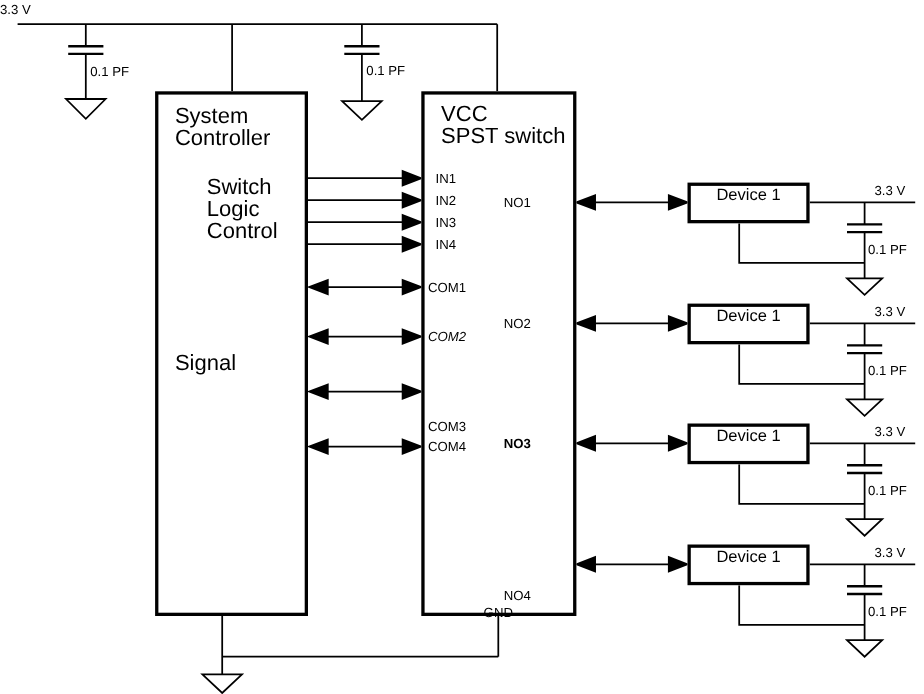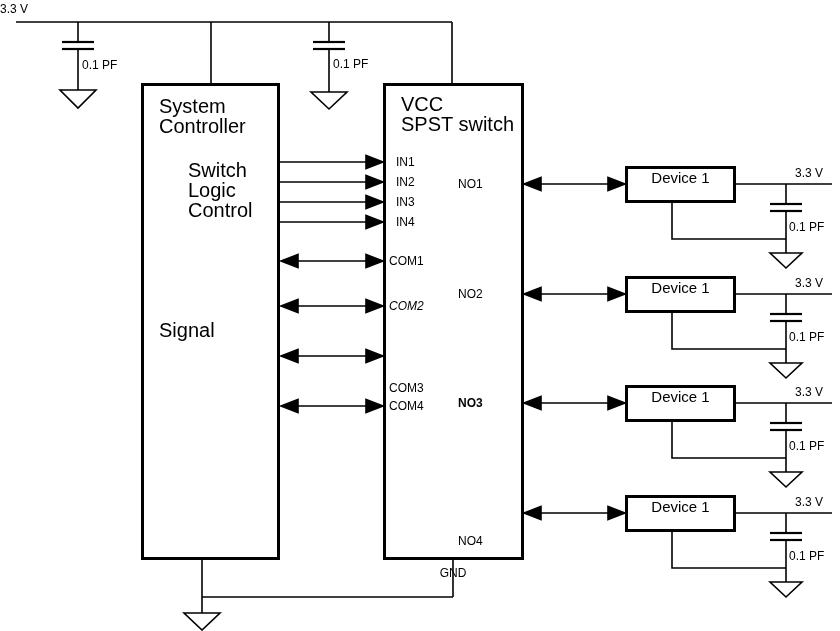--- a/index.html
+++ b/index.html
@@ -187,21 +187,21 @@
   <div class="lbl" style="left:389px;top:252px;">COM1</div>
   <div class="lbl" style="left:389px;top:297px;font-style:italic;">COM2</div>
   <div class="lbl" style="left:389px;top:347px;margin-top:32px;">COM3</div>
   <div class="lbl" style="left:389px;top:397px;">COM4</div>
 
   <div class="lbl pin-right" style="left:458px;top:175px;">NO1</div>
   <div class="lbl pin-right" style="left:458px;top:285px;">NO2</div>
   <div class="lbl pin-right" style="left:458px;top:394px;font-weight:bold;">NO3</div>
   <div class="lbl pin-right" style="left:458px;top:504px;margin-top:28px;">NO4</div>
 
-  <div class="lbl pin-center" style="left:429px;top:564px;width:48px;">GND</div>
+  <div class="lbl pin-center" style="left:429px;top:548px;width:48px;">GND</div>
 
   <div class="lbl pin-center" style="left:786px;top:164px;width:46px;">3.3 V</div>
   <div class="lbl" style="left:789px;top:218px;">0.1 PF</div>
 
   <div class="lbl pin-center" style="left:786px;top:274px;width:46px;">3.3 V</div>
   <div class="lbl" style="left:789px;top:328px;">0.1 PF</div>
 
   <div class="lbl pin-center" style="left:786px;top:383px;width:46px;">3.3 V</div>
   <div class="lbl" style="left:789px;top:437px;">0.1 PF</div>
 

